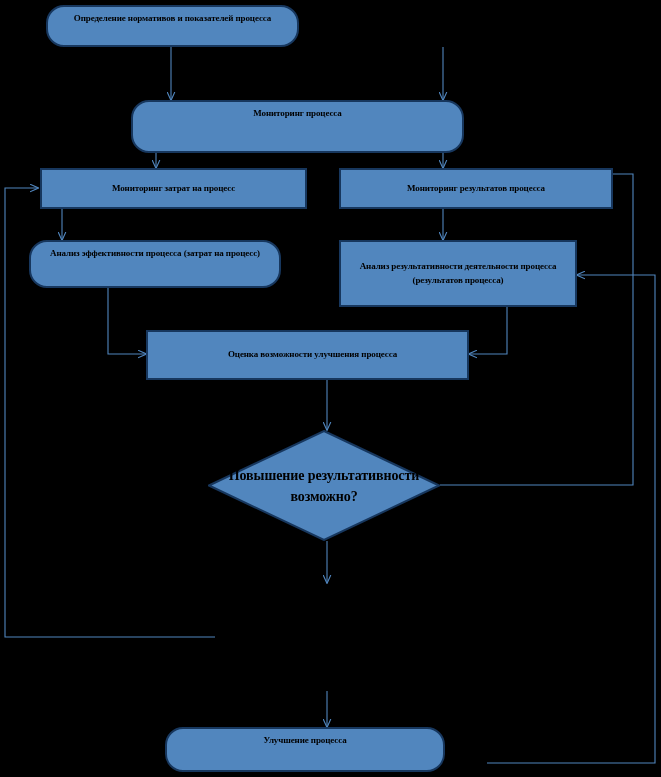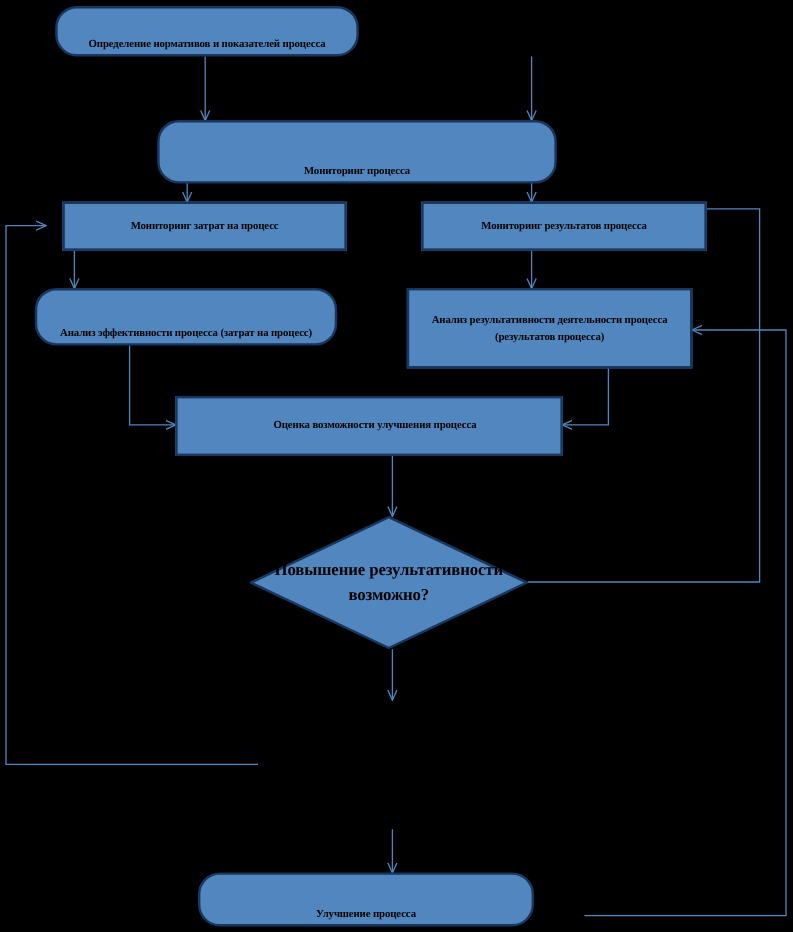--- a/index.html
+++ b/index.html
@@ -25,21 +25,21 @@
     justify-content: center;
     text-align: center;
     color: #000000;
     font-weight: bold;
     font-size: 9px;
     line-height: 1.45;
     padding: 2px 6px;
     letter-spacing: -0.1px;
   }
   .node.topalign {
-    align-items: flex-end;
+    align-items: flex-start;
     padding-top: 5px;
     border-radius: 18px;
   }
   .node-label {
     display: block;
     width: 100%;
   }
   .diamond-wrap {
     position: absolute;
   }
@@ -106,25 +106,25 @@
 
   <div class="node topalign" style="left:46px; top:5px; width:253px; height:42px;">
     <span class="node-label">Определение нормативов и показателей процесса</span>
   </div>
 
 
   <div class="node topalign" style="left:131px; top:100px; width:333px; height:53px;">
     <span class="node-label">Мониторинг процесса</span>
   </div>
 
-  <div class="node" style="left:52px; top:168px; width:237px; height:41px;">
+  <div class="node" style="left:40px; top:168px; width:267px; height:41px;">
     <span class="node-label">Мониторинг затрат на процесс</span>
   </div>
 
-  <div class="node" style="left:351px; top:168px; width:238px; height:41px;justify-content:flex-end;">
+  <div class="node" style="left:339px; top:168px; width:274px; height:41px;justify-content:flex-end;">
     <span class="node-label">Мониторинг результатов процесса</span>
   </div>
 
   <div class="node topalign" style="left:29px; top:240px; width:252px; height:48px;">
     <span class="node-label">Анализ эффективности процесса (затрат на процесс)</span>
   </div>
 
   <div class="node" style="left:339px; top:240px; width:238px; height:67px;">
     <span class="node-label">Анализ результативности деятельности процесса (результатов процесса)</span>
   </div>

